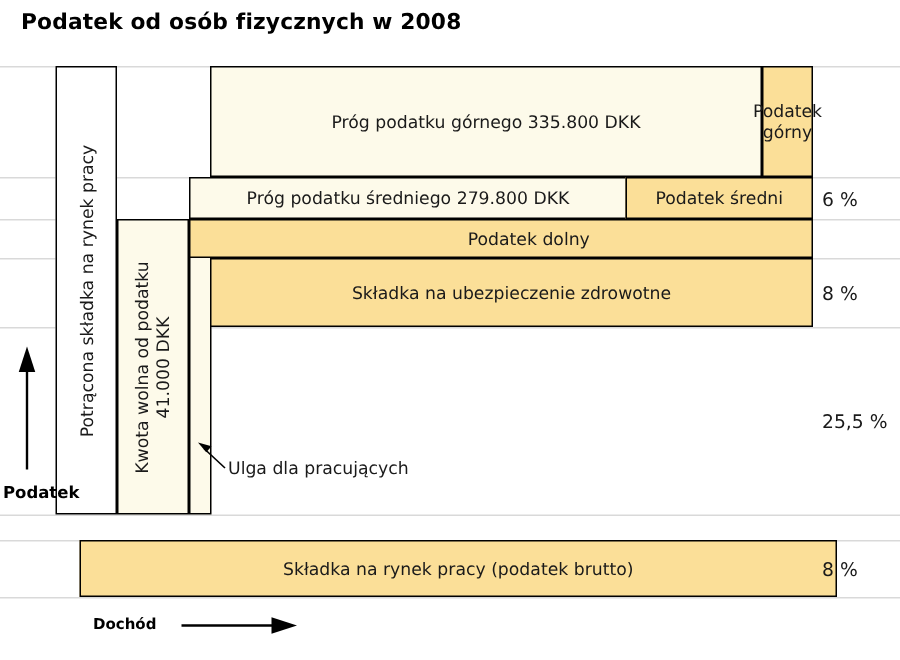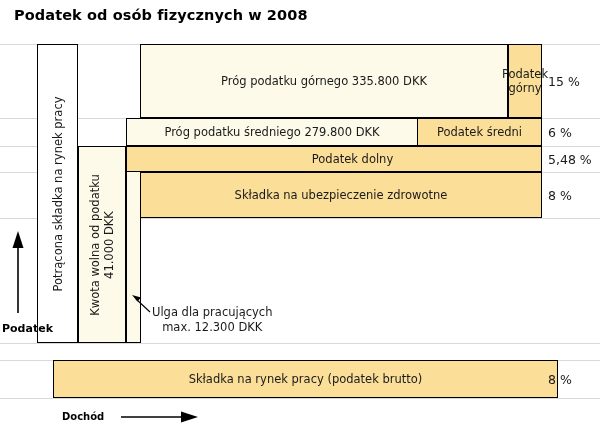--- a/index.html
+++ b/index.html
@@ -104,44 +104,42 @@
   </div>
 
   <div class="abs box fill-light" style="left:126px;top:146px;width:15px;height:197px;"></div>
 
   <div class="abs box fill-light" style="left:140px;top:44px;width:368px;height:74px;">
     <span>Próg podatku górnego 335.800 DKK</span>
   </div>
   <div class="abs box fill-dark" style="left:508px;top:44px;width:34px;height:74px;">
     <span>Podatek górny</span>
   </div>
-  <div class="abs pct" style="top:44px;height:74px;">15 %</div>
 
   <div class="abs box fill-light" style="left:126px;top:118px;width:292px;height:28px;">
     <span>Próg podatku średniego 279.800 DKK</span>
   </div>
   <div class="abs box fill-dark" style="left:417px;top:118px;width:125px;height:28px;">
     <span>Podatek średni</span>
   </div>
   <div class="abs pct" style="top:118px;height:28px;">6 %</div>
 
   <div class="abs box fill-dark" style="left:126px;top:146px;width:416px;height:26px;padding-left:37px;">
     <span>Podatek dolny</span>
   </div>
-  <div class="abs pct" style="top:146px;height:26px;">5,48 %</div>
 
   <div class="abs box fill-dark" style="left:140px;top:172px;width:402px;height:46px;">
     <span>Składka na ubezpieczenie zdrowotne</span>
   </div>
   <div class="abs pct" style="top:172px;height:46px;">8 %</div>
 
+  <div class="abs pct" style="top:218px;height:125px;">25,5 %</div>
 
   <div class="abs" id="ulga-note">
     <div>Ulga dla pracujących</div>
-    <div>max. 12.300 DKK</div>
   </div>
 
   <div class="abs box fill-dark" style="left:37px;top:360px;width:505px;height:38px;margin-left:16px;">
     <span>Składka na rynek pracy  (podatek brutto)</span>
   </div>
   <div class="abs pct" style="top:360px;height:38px;">8 %</div>
 
   <div class="abs" id="podatek-label">Podatek</div>
   <div class="abs" id="dochod-label">Dochód</div>
 

